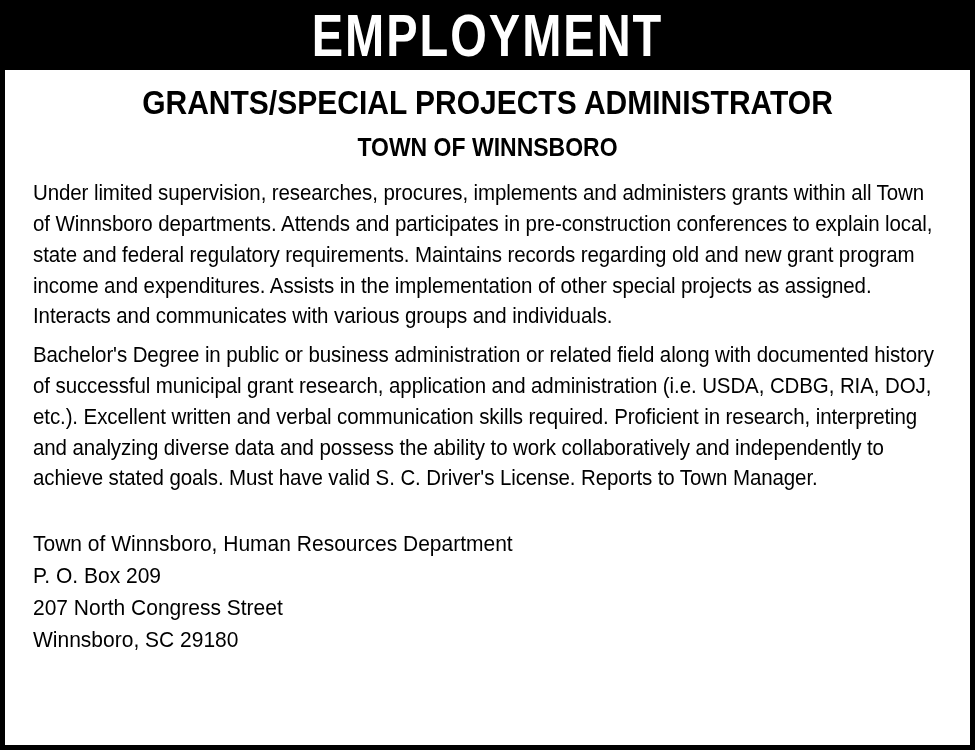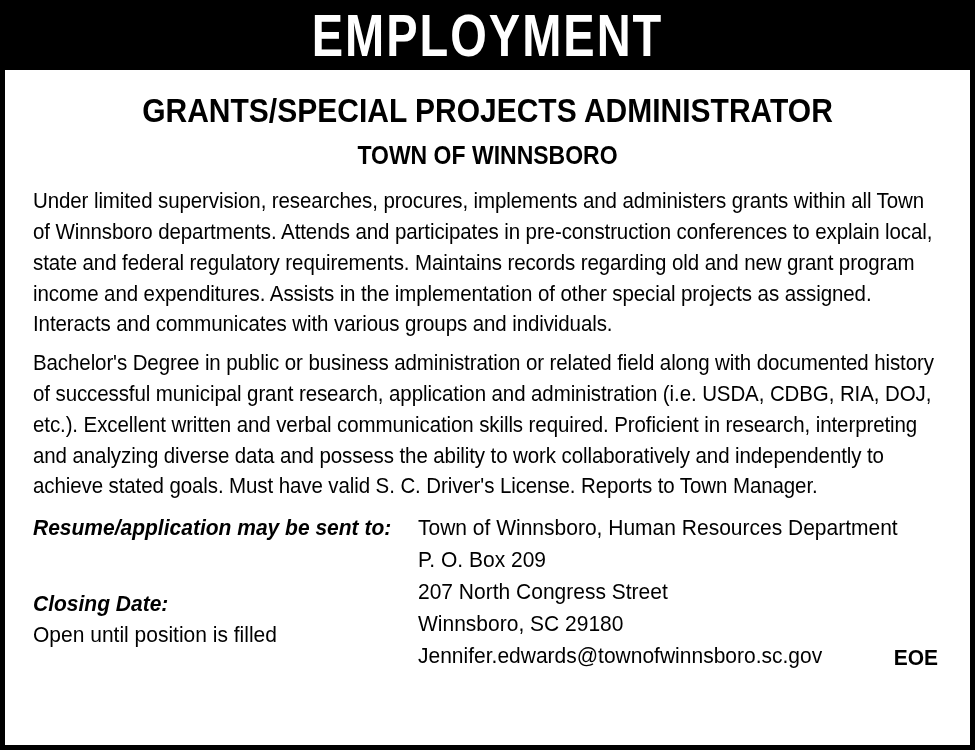--- a/index.html
+++ b/index.html
@@ -15,21 +15,20 @@
     overflow: hidden;
   }
   .ad {
     box-sizing: border-box;
     width: 975px;
     height: 750px;
     background: #ffffff;
     border: 5px solid #000000;
     display: flex;
     flex-direction: column;
-    gap: 8px;
   }
   .banner {
     background: #000000;
     color: #ffffff;
     text-align: center;
     padding: 6px 0 10px 0;
     flex: 0 0 auto;
   }
   .banner-text {
     font-family: "Liberation Sans", sans-serif;
@@ -97,20 +96,21 @@
   }
   .lbl-normal {
     font-size: 21px;
     line-height: 1.5;
     transform: scaleY(1.08);
     transform-origin: left top;
   }
   .addr-col {
     flex: 1 1 auto;
     position: relative;
+    margin-top: 24px;
   }
   .addr-line {
     font-size: 21px;
     line-height: 1.52;
     transform: scaleY(1.08);
     transform-origin: left top;
   }
   .eoe {
     position: absolute;
     right: 4px;
@@ -138,34 +138,24 @@
   <div class="body-area">
 
     <div class="job-title">GRANTS/SPECIAL PROJECTS ADMINISTRATOR</div>
     <div class="org-title">TOWN OF WINNSBORO</div>
 
     <p class="para">Under limited supervision, researches, procures, implements and administers grants within all Town of Winnsboro departments.  Attends and participates in pre-construction conferences to explain local, state and federal regulatory requirements.  Maintains records regarding old and new grant program income and expenditures.  Assists in the implementation of other special projects as assigned. Interacts and communicates with various groups and individuals.</p>
     <p class="para">Bachelor's Degree in public or business administration or related field along with documented history of successful municipal grant research, application and administration (i.e. USDA, CDBG, RIA, DOJ, etc.).  Excellent written and verbal communication skills required.  Proficient in research, interpreting and analyzing diverse data and possess the ability to work collaboratively and independently to achieve stated goals.  Must have valid S. C. Driver's License.  Reports to Town Manager.</p>
 
     <div class="contact-block">
 
-      <div class="labels-col">
-        <div class="lbl-strong">Resume/application may be sent to:</div>
-        <div class="lbl-gap"></div>
-        <div class="lbl-strong">Closing Date:</div>
-        <div class="lbl-normal">Open until position is filled</div>
-      </div>
 
       <div class="addr-col">
         <div class="addr-line">Town of Winnsboro, Human Resources Department</div>
         <div class="addr-line">P. O. Box 209</div>
         <div class="addr-line">207 North Congress Street</div>
         <div class="addr-line">Winnsboro, SC   29180</div>
-        <div class="email-row">
-          <span class="addr-line">Jennifer.edwards@townofwinnsboro.sc.gov</span>
-          <span class="eoe">EOE</span>
-        </div>
       </div>
 
     </div>
 
   </div>
 </div>
 
 </body></html>

